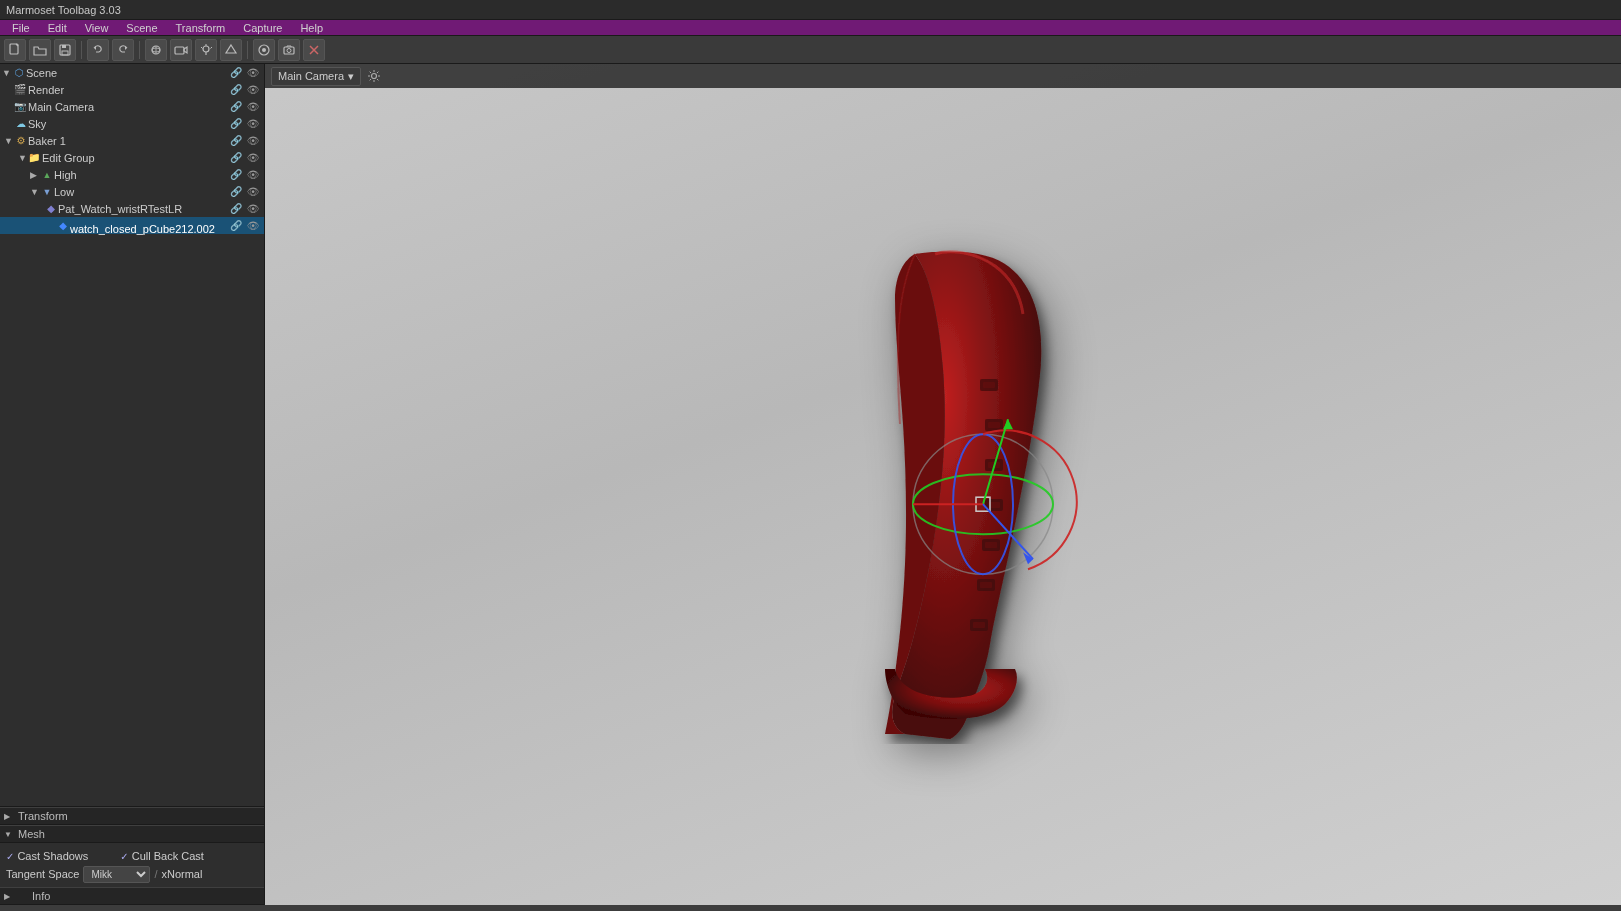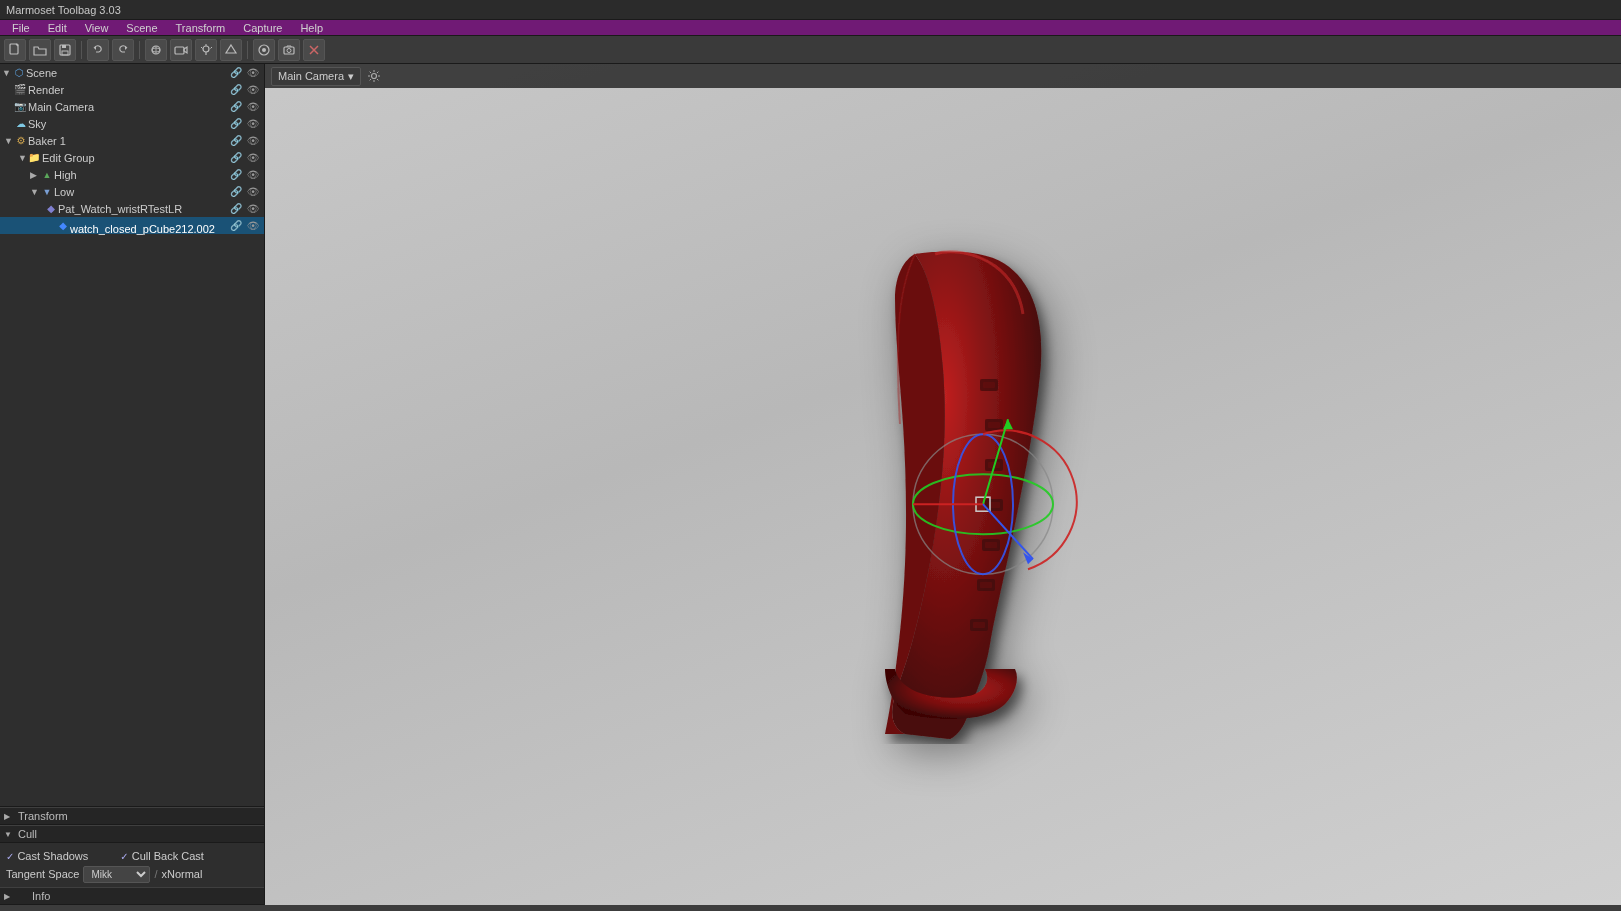--- a/index.html
+++ b/index.html
@@ -519,21 +519,21 @@
 
     <div id="properties-panel">
 
       <div class="panel-section-header">
         <span class="arrow">▶</span>
         <span style="margin-left:4px;">Transform</span>
       </div>
 
       <div class="panel-section-header">
         <span class="arrow">▼</span>
-        <span style="margin-left:4px;">Cull</span>
+        <span style="margin-left:4px;">Mesh</span>
       </div>
 
       <div class="panel-content">
         <div class="prop-row">
           <span class="check-label">
             <span class="checkmark">✓</span>
             <span>Cast Shadows</span>
           </span>
           <span style="width:20px"></span>
           <span class="check-label">

